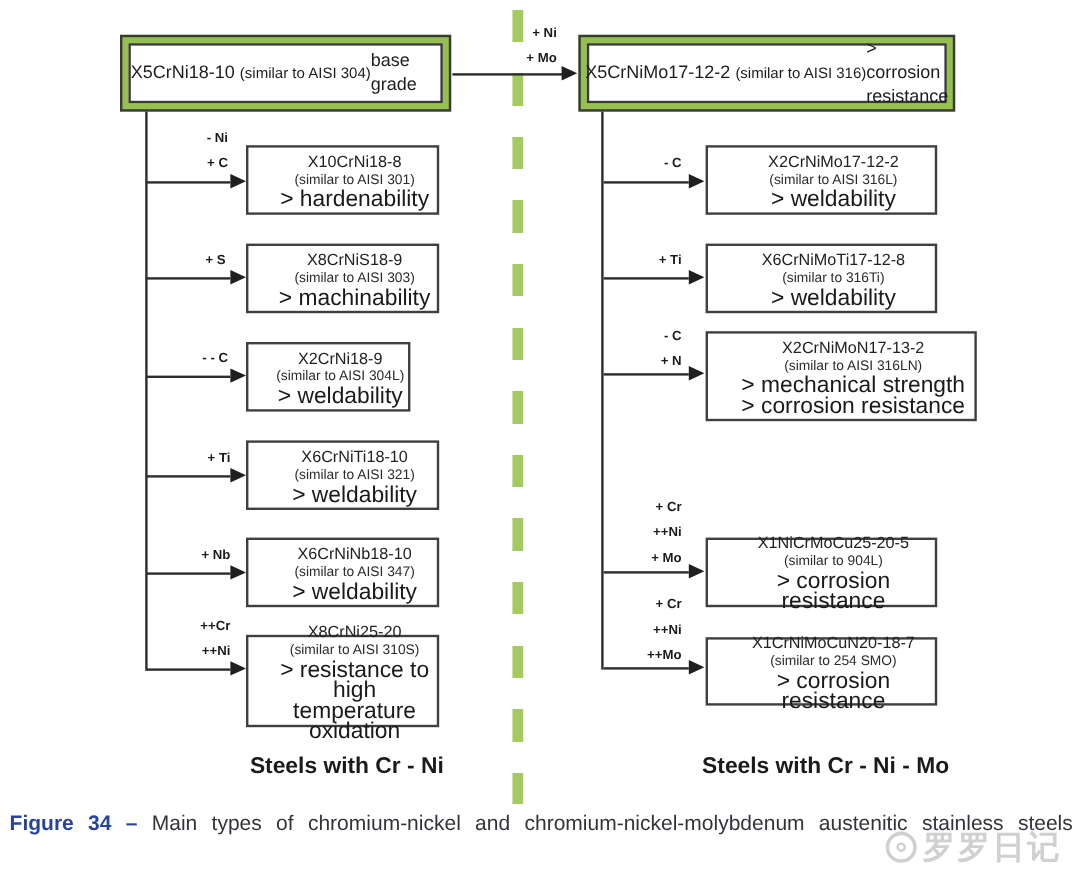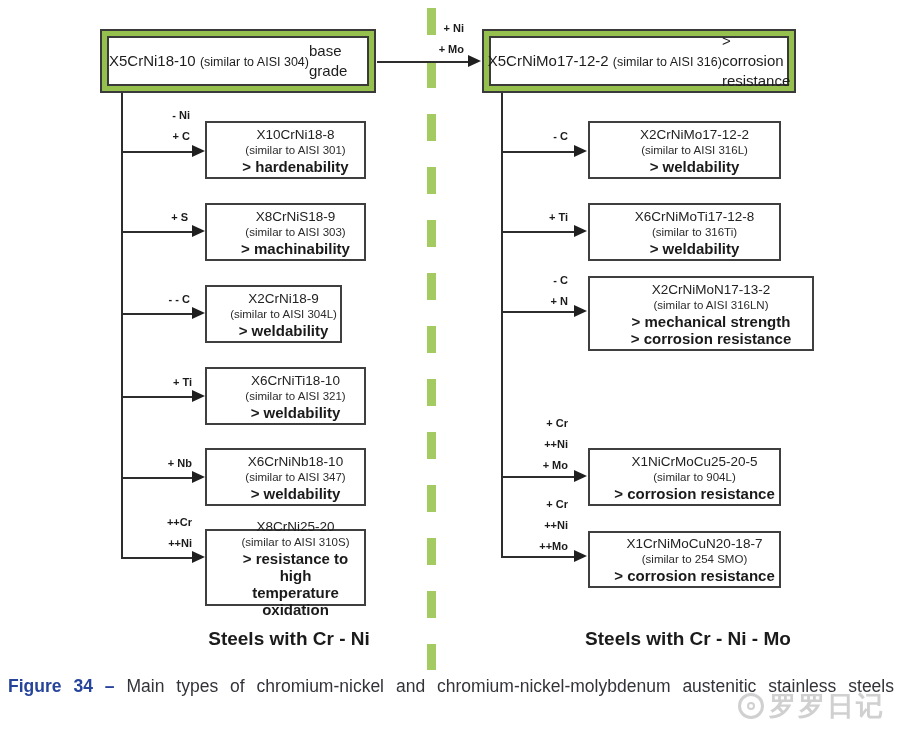--- a/index.html
+++ b/index.html
@@ -16,21 +16,21 @@
     display:flex; flex-direction:row; justify-content:center; align-items:center; }
   .r-line1 { font-size:15px; color:#1d1d1d; line-height:21px; white-space:nowrap; }
   .r-sim { font-size:12.5px; }
   .r-prop { font-size:15px; font-weight:normal; color:#1d1d1d; line-height:20px; }
 
   
   .sbox { position:absolute; z-index:2; background:#fff; border:2px solid #3f3f3f;
     display:flex; flex-direction:column; justify-content:center; align-items:center; text-align:center;padding-left:20px; }
   .g-name { font-size:13.5px; color:#222; line-height:17px; }
   .g-sim  { font-size:11.5px; color:#2b2b2b; line-height:15px; }
-  .g-prop { font-size:15px; font-weight:bold; color:#1a1a1a; line-height:17px; }
+  .g-prop { font-size:19px; font-weight:normal; color:#1a1a1a; line-height:17px; }
 
   
   .hline { position:absolute; height:2px; background:#2d2d2d; z-index:2; }
   .vline { position:absolute; width:2px; background:#2d2d2d; z-index:2; }
   .ahead { position:absolute; width:0; height:0; z-index:2;
     border-top:6px solid transparent; border-bottom:6px solid transparent; border-left:13px solid #1f1f1f; }
 
   
   .lbl { position:absolute; z-index:3; font-weight:bold; font-size:11px; color:#1b1b1b;
     text-align:right; line-height:21px; white-space:nowrap; }

